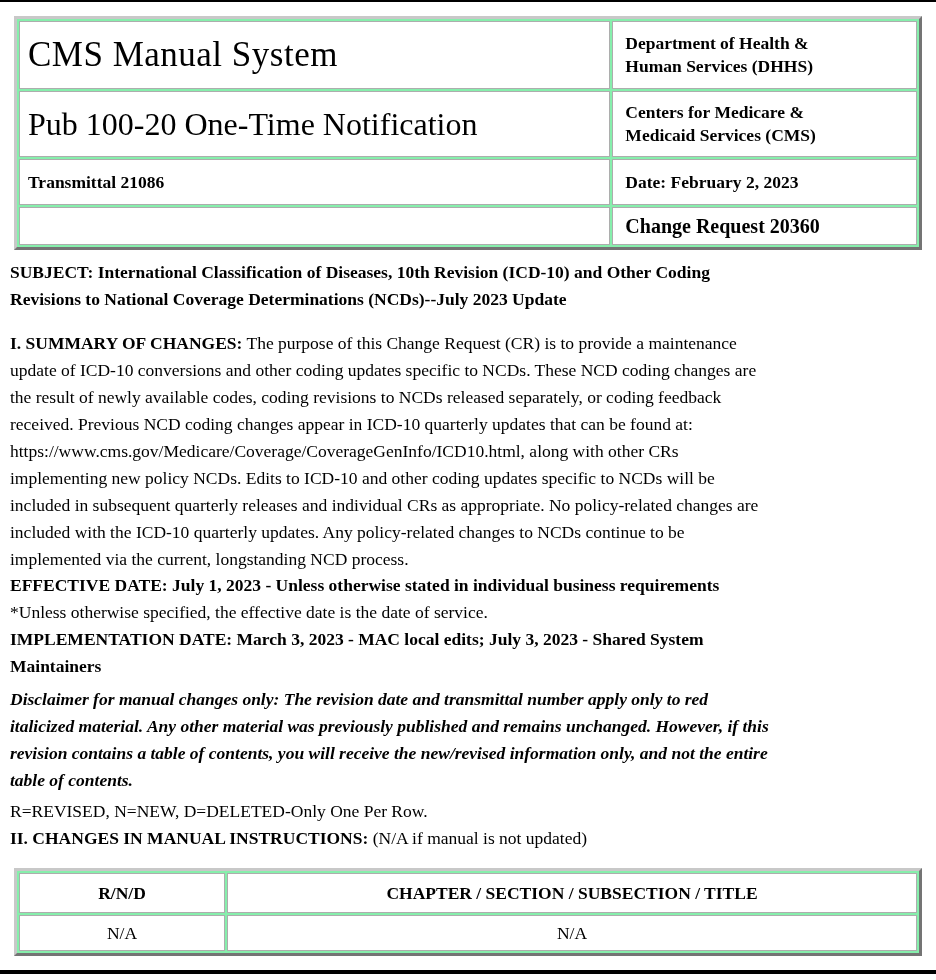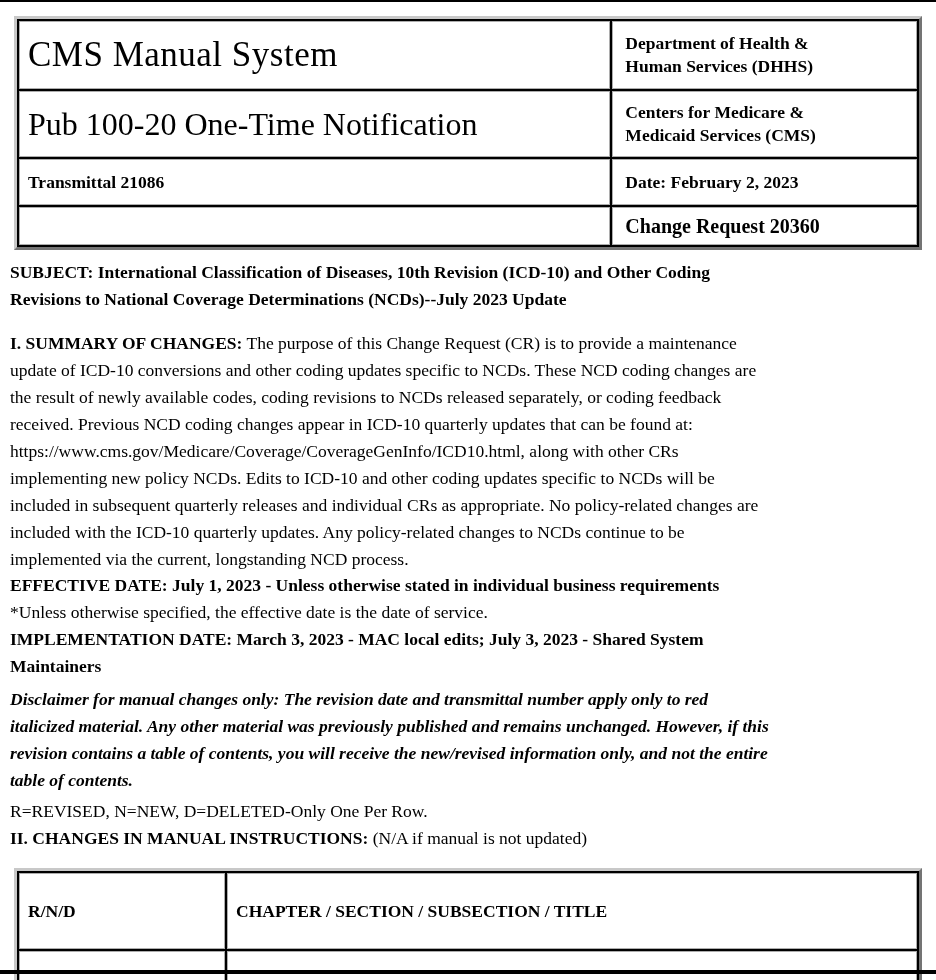--- a/index.html
+++ b/index.html
@@ -26,21 +26,21 @@
   .page-edge.bottom { top: 970px; height: 4px; }
 
   
   table.grid {
     position: absolute;
     left: 14px;
     width: 908px;
     border: 3px outset #c8c8c8;
     border-collapse: separate;
     border-spacing: 2px;
-    background: #000000;
+    background: #86efac;
   }
   table.grid td {
     border: 1px solid #adadad;
     padding: 2px 8px;
     vertical-align: middle;
     background: #ffffff;
   }
   table.header-table { top: 16px; }
   table.header-table td.col-left  { width: 66%; }
   table.header-table td.col-right { width: 34%; padding-left: 12px; }
@@ -67,24 +67,24 @@
   .i      { }
 
   .subject-block    { top: 259px; font-weight: bold; }
   .summary-block    { top: 330px; }
   .dates-block      { top: 572px; }
   .disclaimer-block { top: 686px; font-weight: bold; font-style: italic; }
   .changes-block    { top: 798px; }
 
   
   table.manual-table { top: 868px; }
-  table.manual-table td { font-size: 17.5px; padding: 20px 8px; }
+  table.manual-table td { font-size: 17.5px; padding: 2px 8px; text-align: center; }
   table.manual-table .hdr { font-weight: bold; }
   table.manual-table .hrow td { height: 34px; }
-  table.manual-table .drow td { height: 30px; font-weight: bold; }
+  table.manual-table .drow td { height: 30px; }
   table.manual-table td.c1 { width: 188px; }
 </style>
 </head>
 <body>
 
 <div class="doc">
 
   <div class="page-edge top"></div>
 
   <table class="grid header-table">

